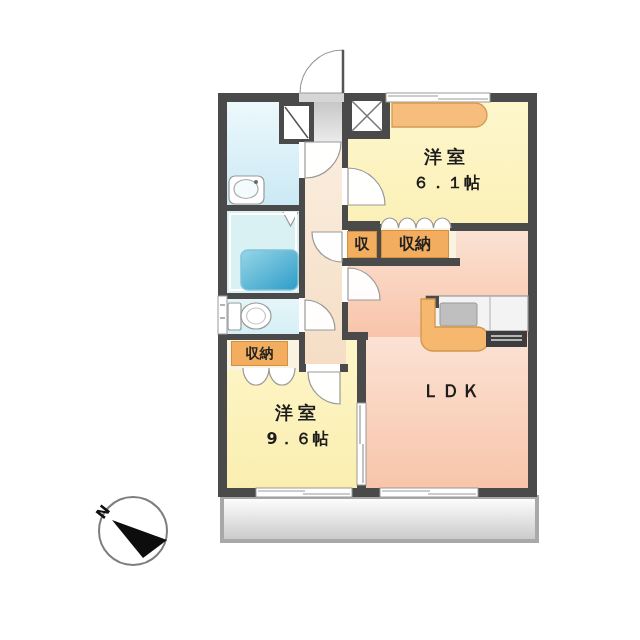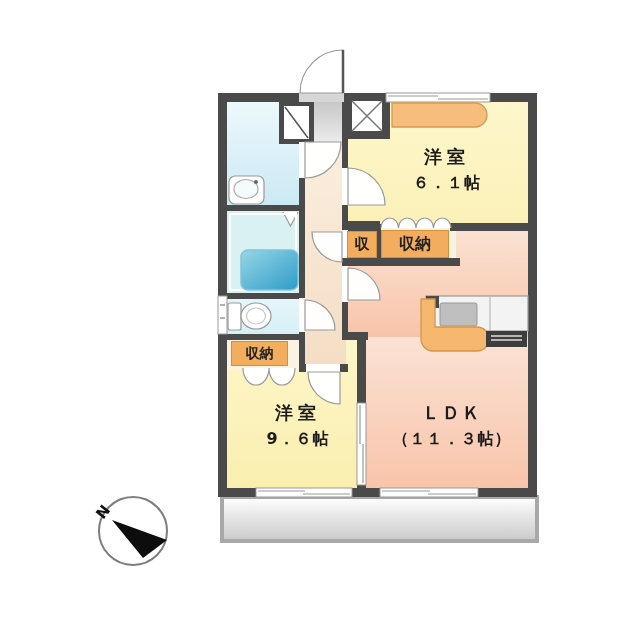--- a/index.html
+++ b/index.html
@@ -194,23 +194,22 @@
   <div class="lbl" style="left:367px;top:144px;width:160px;">
     <div class="room-name">洋室</div>
     <div class="room-size">６．１帖</div>
   </div>
 
   <div class="lbl" style="left:218px;top:400px;width:160px;">
     <div class="room-name">洋室</div>
     <div class="room-size">9．６帖</div>
   </div>
 
-  <div class="lbl" style="left:372px;top:400px;width:160px;">
+  <div class="lbl" style="left:372px;top:378px;width:160px;">
     <div class="room-name" style="letter-spacing:2px;">ＬＤＫ</div>
-    <div class="room-size">（１１．３帖）</div>
   </div>
 
   <div class="storage-box" style="left:381px;top:230px;width:68px;height:28px;font-size:16px;">収納</div>
 
   <div class="storage-box" style="left:347px;top:231px;width:30px;height:27px;font-size:15px;">収</div>
 
   <div class="storage-box" style="left:231px;top:341px;width:57px;height:25px;font-size:14px;">収納</div>
 
   <div id="north-label">N</div>
 

